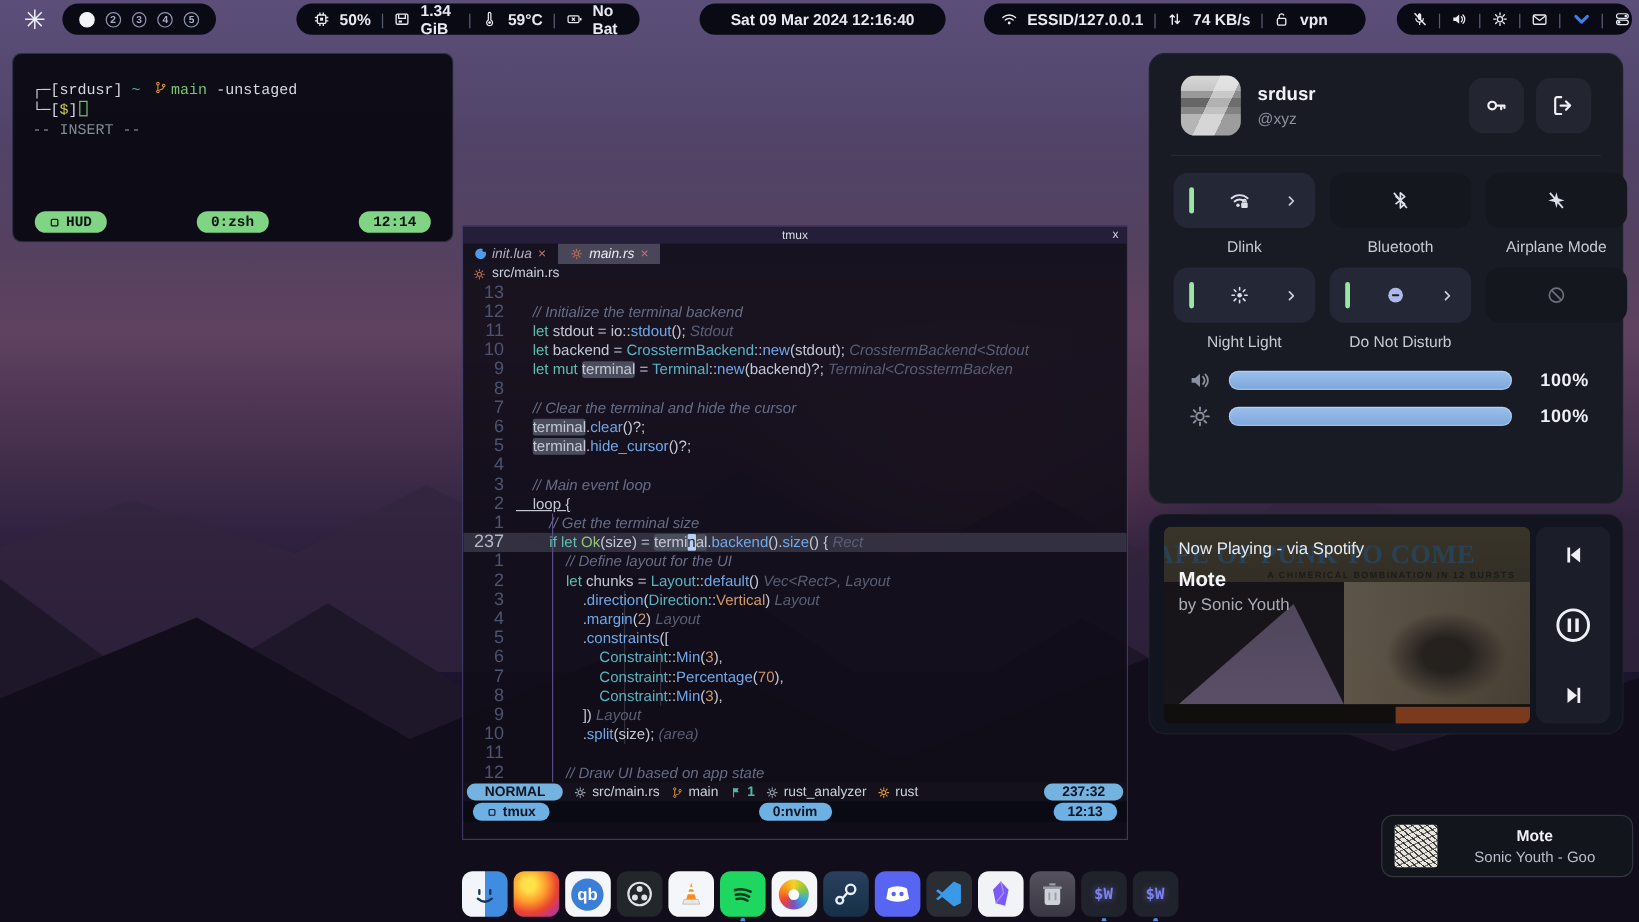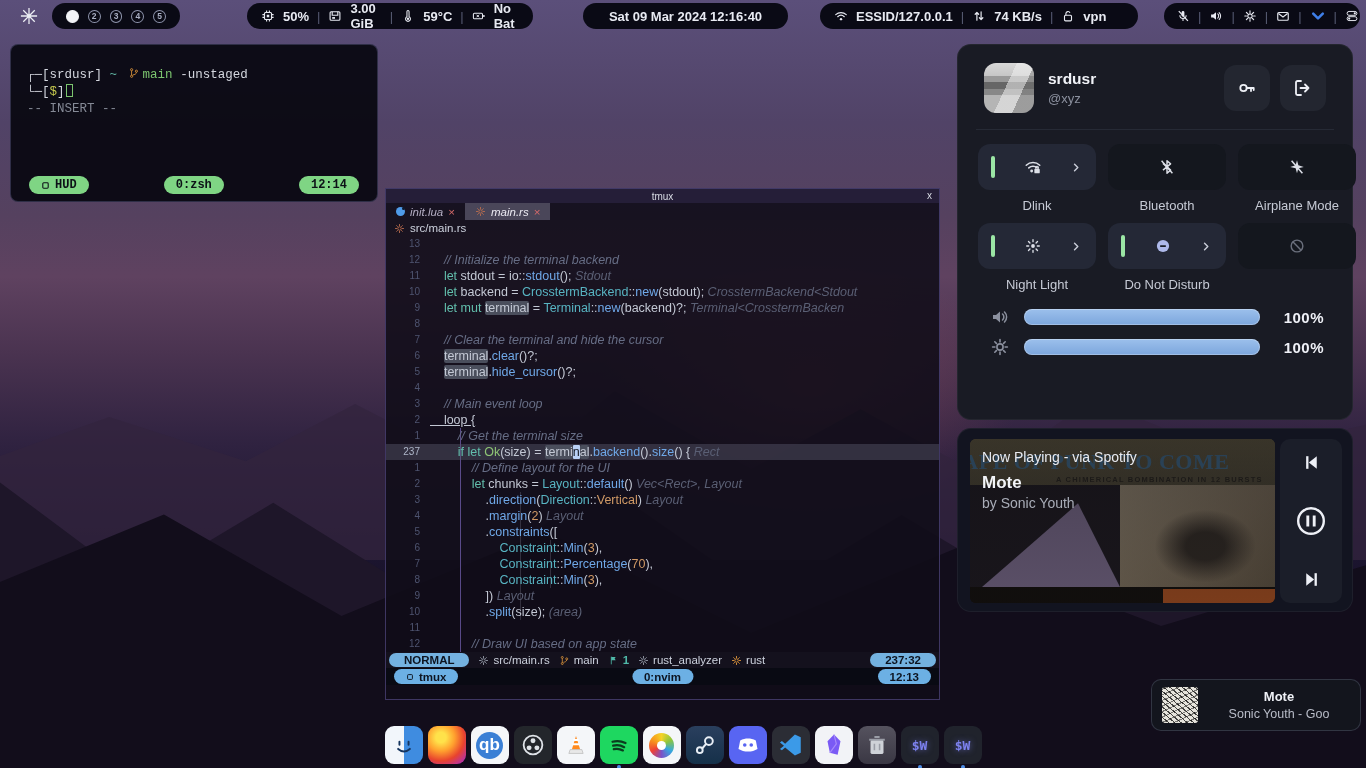--- a/index.html
+++ b/index.html
@@ -65,21 +65,21 @@
   .gear-rust{color:#bd6e4e}
   .gear-rust svg{width:11px;height:11px}
   .ed-crumb{height:16px;display:flex;align-items:center;gap:5px;padding:0 8px;font-size:11.5px;color:#cdd2de;font-style:normal}
   .ed-code{position:relative;height:416px;overflow:hidden}
   .iguide{position:absolute;width:1px;z-index:2}
   .g1{left:74px;top:192px;height:224px;background:rgba(148,124,228,.55)}
   .g2{left:134px;top:256px;height:128px;background:rgba(150,150,170,.25)}
   .g3{left:164px;top:304px;height:48px;background:rgba(150,150,170,.25)}
   .code-line{display:flex;height:16px;line-height:16px;white-space:pre;position:relative;z-index:3}
   .code-line.cur{background:rgba(88,88,108,.45)}
-  .gut{width:44px;flex:0 0 44px;text-align:right;padding-right:10px;color:#4e5470;font-size:10px}
+  .gut{width:44px;flex:0 0 44px;text-align:right;padding-right:10px;color:#4e5470;font-size:15px}
   .cur .gut{color:#aeb6c8}
   .ct{flex:1;overflow:hidden}
   .tk-c{color:#666d85;font-style:italic}
   .tk-k{color:#62beac}
   .tk-p{color:#c3c8d4}
   .tk-f{color:#6fa8e8}
   .tk-ty{color:#58b4c2}
   .tk-g{color:#8fc575}
   .tk-o{color:#d19a66}
   .tk-h{color:#5a5f74;font-style:italic}
@@ -167,21 +167,21 @@
 
   
   .dock{position:absolute;left:0;right:0;bottom:4px;display:flex;justify-content:center;gap:5px;z-index:15}
   .dk{width:38px;height:38px;border-radius:9px;position:relative;display:flex;align-items:center;justify-content:center}
   .dk svg{width:26px;height:26px}
   .run-dot{position:absolute;bottom:-5px;left:50%;transform:translateX(-50%);width:4px;height:4px;border-radius:50%;background:#4f8fe8}
   .file-manager{background:linear-gradient(90deg,#f2f6fb 0 50%,#3f8ce0 50% 100%)}
   .firefox{background:radial-gradient(circle at 34% 30%,#ffe24a 0 14%,#ff9f2e 38%,#e8432e 64%,#b8329e 88%)}
   .qbittorrent{background:#f4f6f9}
   .qb-c{position:absolute;width:27px;height:27px;border-radius:50%;background:#3a7fd5}
-  .qb-t{position:relative;color:#fff;font-weight:700;font-size:17px}
+  .qb-t{position:relative;color:#fff;font-weight:700;font-size:14px}
   .obs{background:#23262b}
   .vlc{background:#f4f6f9}
   .spotify{background:#1ed760}
   .photos{background:#f4f6f9}
   .ph-fl{width:25px;height:25px;border-radius:50%;position:relative;
     background:conic-gradient(#f5d327,#8cc63e,#35a8e0,#7a52c7,#ef4136,#f7941e,#f5d327)}
   .ph-fl::after{content:"";position:absolute;inset:8px;background:#fff;border-radius:50%}
   .steam{background:linear-gradient(180deg,#2a3f5e,#153049)}
   .discord{background:#5865f2}
   .vscode{background:#2b2d35}
@@ -223,21 +223,21 @@
         </span>
       <span>50%</span>
       <span class="sep">|</span>
       <span class="icon">
           <svg viewBox="0 0 20 20">
             <rect x="3" y="4" width="14" height="12" rx="1.5" fill="none" stroke="currentColor" stroke-width="1.6"></rect>
             <path d="M6 4v5h8V4" fill="none" stroke="currentColor" stroke-width="1.6"></path>
             <rect x="6" y="11.5" width="4" height="2.5" fill="currentColor"></rect>
           </svg>
         </span>
-      <span>3.00 GiB</span>
+      <span>1.34 GiB</span>
       <span class="sep">|</span>
       <span class="icon">
           <svg viewBox="0 0 20 20">
             <path d="M8.5 3.5a1.5 1.5 0 0 1 3 0V11a3.5 3.5 0 1 1-3 0Z" fill="none" stroke="currentColor" stroke-width="1.5"></path>
             <circle cx="10" cy="14" r="1.7" fill="currentColor"></circle>
           </svg>
         </span>
       <span>59°C</span>
       <span class="sep">|</span>
       <span class="icon">

